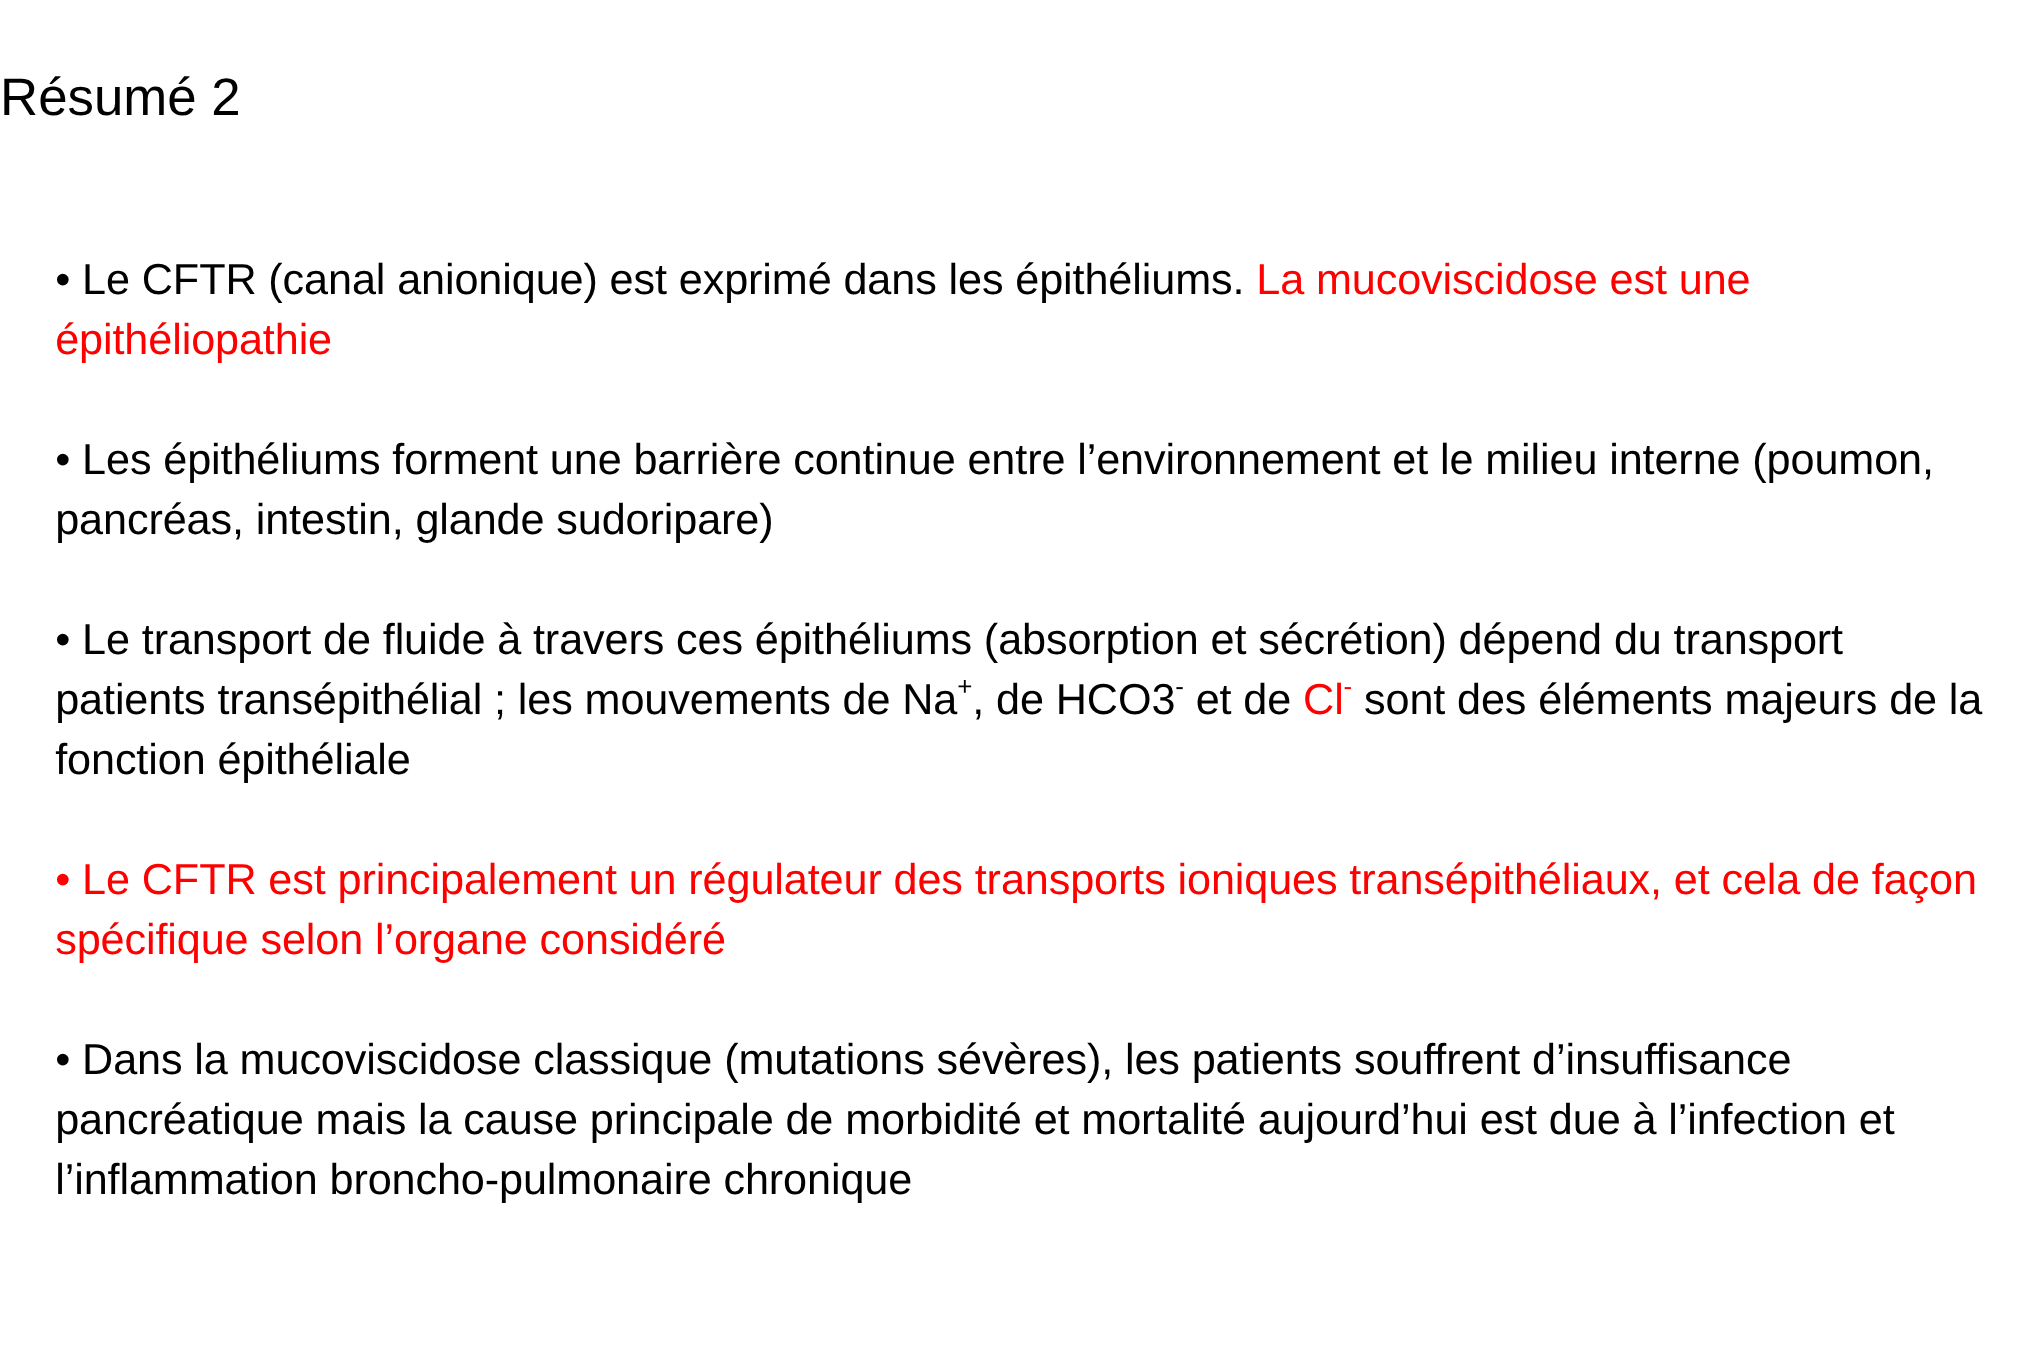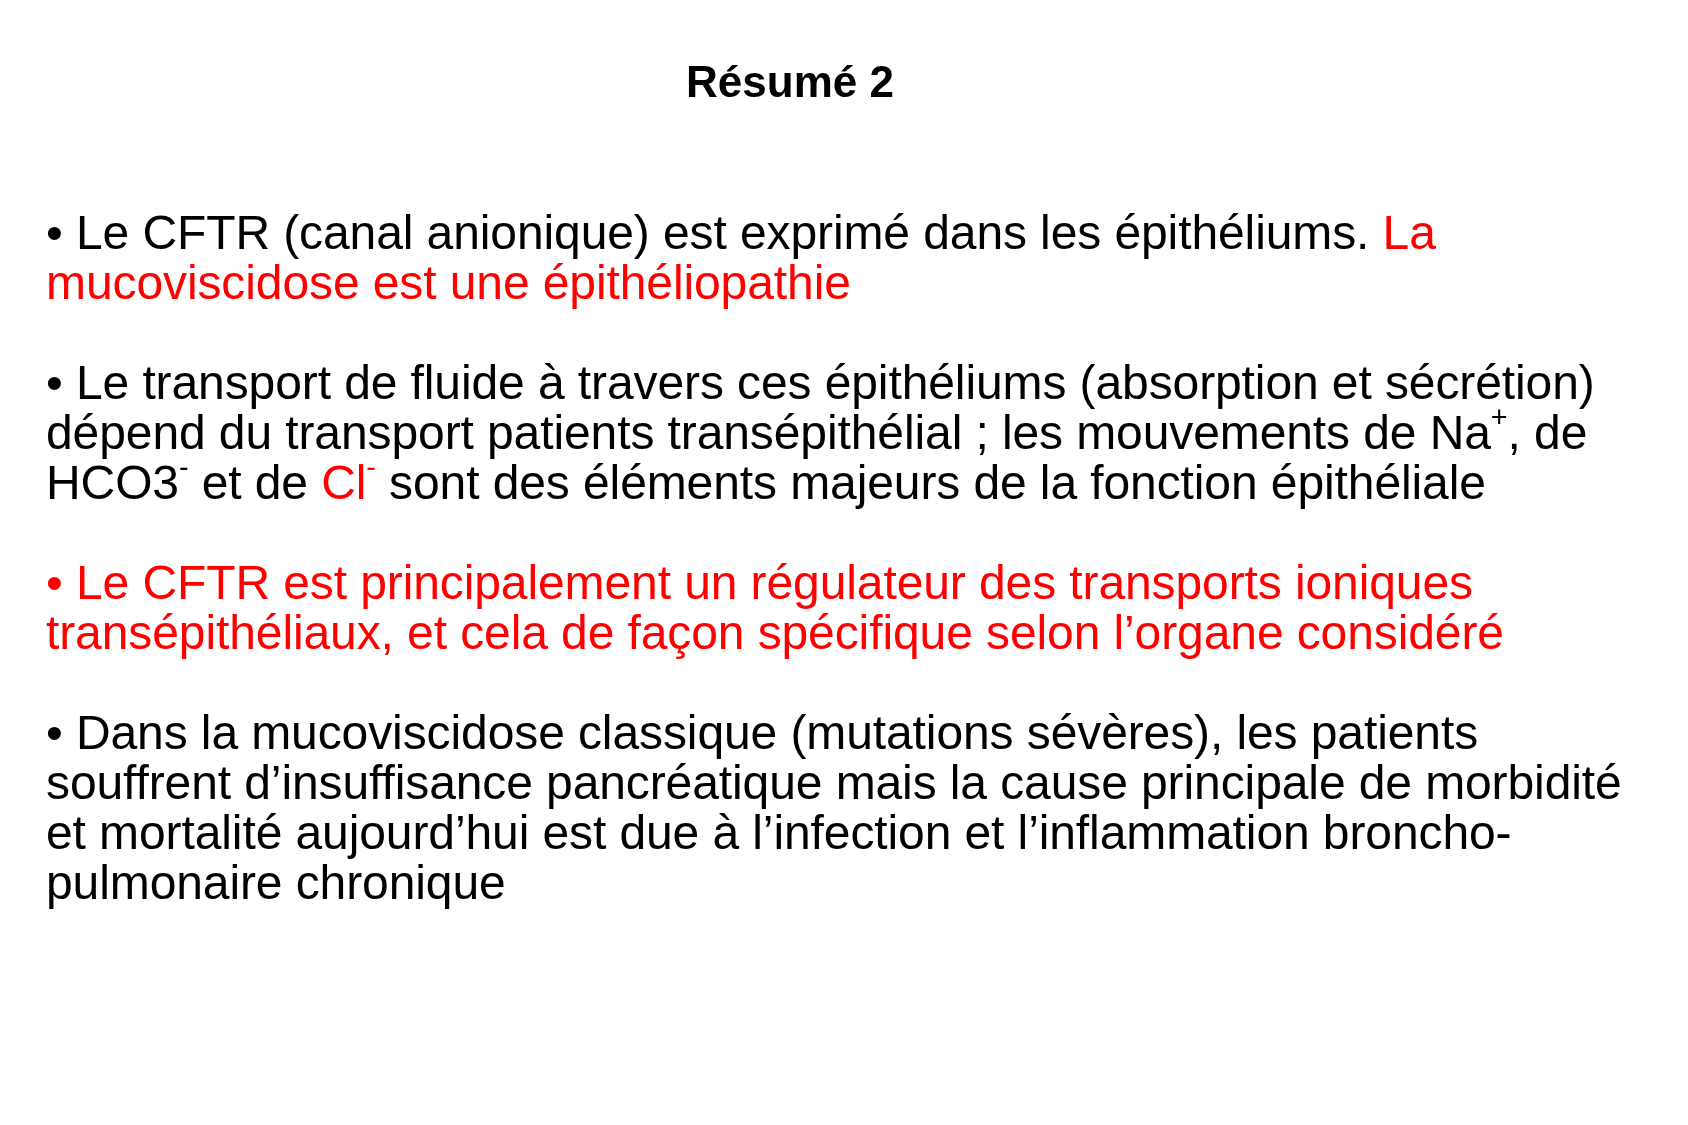--- a/index.html
+++ b/index.html
@@ -19,37 +19,36 @@
       position: absolute;
       left: 0; top: 0;
       width: 1688px;
       height: 1125px;
     }
     .title {
       position: absolute;
       left: 0;
       width: 1580px;
       top: 52px;
-      text-align: center;
-      font-weight: bold;
+      font-weight: normal;
       font-size: 44px;
       line-height: 60px;
       margin: 0;
     }
     .bullets {
       position: absolute;
       left: 46px;
       top: 208px;
       width: 1620px;
       margin: 0;
       padding: 0;
       list-style: none;
     }
     .bullet {
-      font-size: 48px;
+      font-size: 36px;
       line-height: 50px;
       margin: 0 0 50px 0;
       padding: 0;
       letter-spacing: -0.1px;
     }
     .red { color: #ff0000; }
     sup {
       font-size: 60%;
       line-height: 0;
       vertical-align: 0.75em;
@@ -60,20 +59,23 @@
 
 <div class="slide">
   <h1 class="title">Résumé 2</h1>
 
   <ul class="bullets">
 
     <li class="bullet">
       <span>• </span><span>Le CFTR (canal anionique) est exprimé dans les épithéliums. </span><span class="red">La mucoviscidose est une épithéliopathie</span>
     </li>
 
+    <li class="bullet">
+      <span>• </span><span>Les épithéliums forment une barrière continue entre l’environnement et le milieu interne (poumon, pancréas, intestin, glande sudoripare)</span>
+    </li>
 
     <li class="bullet">
       <span>• </span><span>Le transport de fluide à travers ces épithéliums (absorption et sécrétion) dépend du transport patients transépithélial ; les mouvements de Na</span><sup>+</sup><span>, de HCO3</span><sup>-</sup><span> et de </span><span class="red">Cl</span><sup class="red">-</sup><span> sont des éléments majeurs de la fonction épithéliale</span>
     </li>
 
     <li class="bullet red">
       <span>• </span><span>Le CFTR est principalement un régulateur des transports ioniques transépithéliaux, et cela de façon spécifique selon l’organe considéré</span>
     </li>
 
     <li class="bullet">

